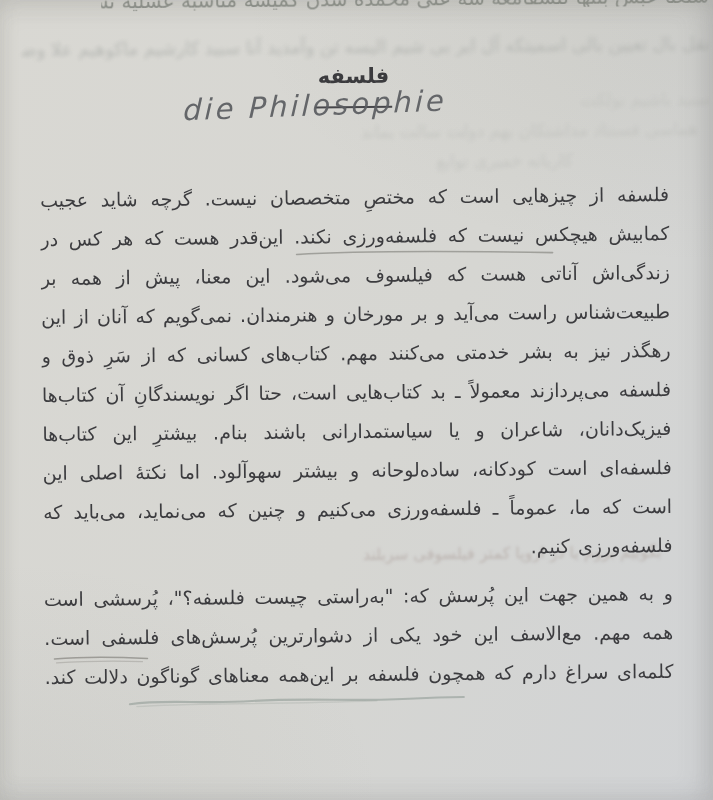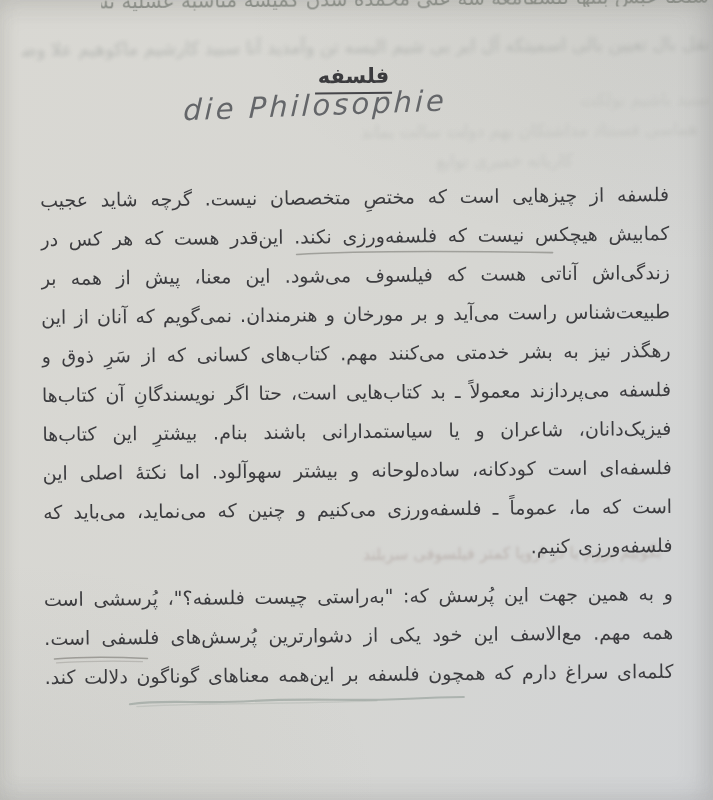--- a/index.html
+++ b/index.html
@@ -34,21 +34,21 @@
   .ghost-1{top:36px;left:25px;width:688px;color:#b3b5b1;font-size:18px;}
   .ghost-2{top:92px;left:505px;width:208px;}
   .ghost-3{top:122px;left:60px;width:640px;}
   .ghost-4{top:152px;left:245px;width:330px;}
   .ghost-5{top:545px;left:295px;width:365px;color:#b5aca8;filter:blur(1.6px);font-size:16px;opacity:.8;}
   
   .title-wrap{position:absolute;top:64px;left:0;width:100%;text-align:center;}
   .title{
     display:inline-block;direction:rtl;
     font-weight:bold;font-size:21px;color:#3b3b3e;
-    border-bottom:2px solid #46464a;padding:0 3px 4px;
+    border-bottom:2px solid #46464a;padding:0 3px 18px;
   }
   
   .handwriting{
     position:absolute;top:88px;left:186px;
     font-style:italic;font-size:29px;letter-spacing:3px;
     color:#5b5d61;transform:rotate(-1.6deg) skewX(-4deg);
     opacity:.92;
   }
   
   .textblock{

